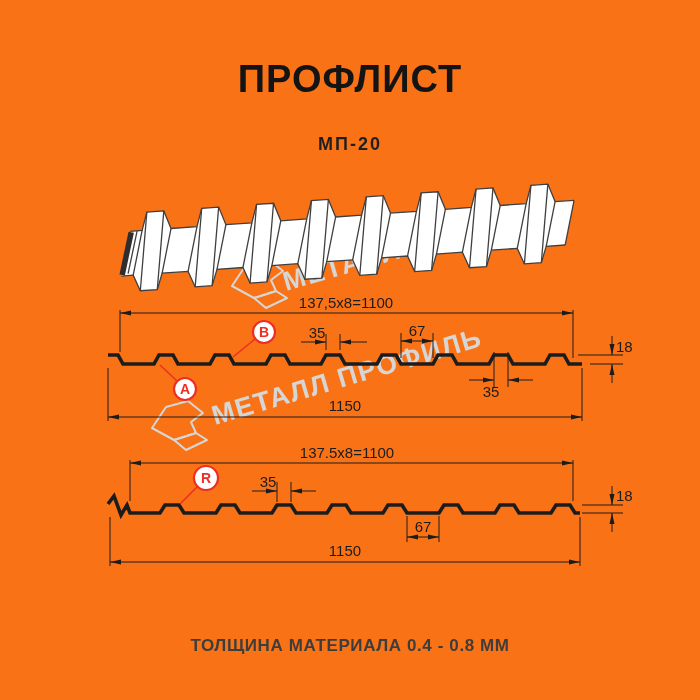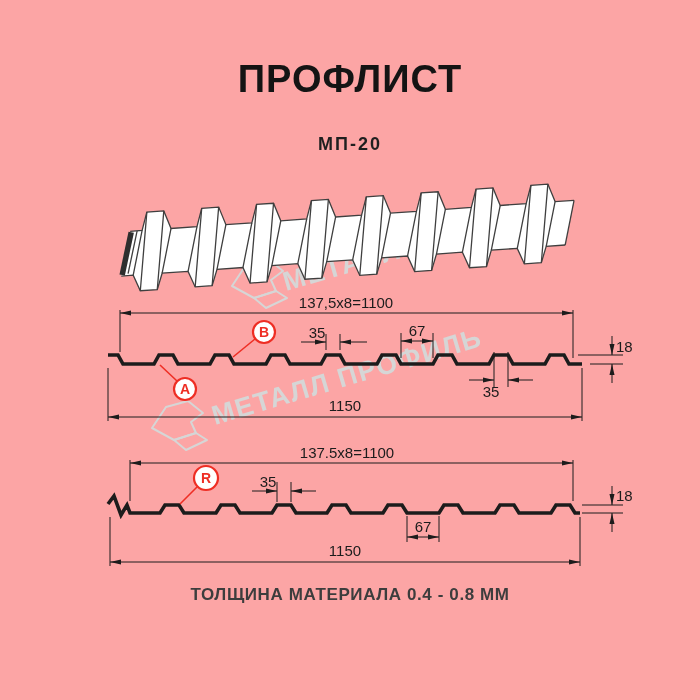--- a/index.html
+++ b/index.html
@@ -1,21 +1,21 @@
 <!DOCTYPE html>
 <html style="--accent: #ee2e24; --line: #1c1c1c; --wm: #d6d6d6;"><head>
 <meta charset="utf-8">
 <style>
   html,body{margin:0;padding:0;background:#fff;}
-  .page{position:relative;width:700px;height:700px;background:#fca5a5;overflow:hidden;
+  .page{position:relative;width:700px;height:700px;background:#f97316;overflow:hidden;
         font-family:"Liberation Sans",sans-serif;}
   .txt{position:absolute;left:0;width:100%;text-align:center;line-height:1;}
   .title{top:60px;font-size:38px;font-weight:bold;letter-spacing:1px;color:#141414;}
   .subtitle{top:103px;font-size:18px;font-weight:bold;letter-spacing:2px;color:#1f1f1f;margin-top:32px;}
-  .caption{top:586px;font-size:17px;font-weight:bold;letter-spacing:.6px;color:#3d3d3d;}
+  .caption{top:637px;font-size:17px;font-weight:bold;letter-spacing:.6px;color:#3d3d3d;}
   svg{position:absolute;left:0;top:0;}
   .thin{stroke:var(--line);stroke-width:1;fill:none;}
   .thick{stroke:var(--line);stroke-width:3.6;fill:none;stroke-linejoin:miter;}
   .dimtext{font-size:15px;fill:var(--line);}
   .redline{stroke:var(--accent);stroke-width:1.6;fill:none;}
   .redcirc{stroke:var(--accent);stroke-width:2.2;fill:#ffffff;}
   .redtext{fill:var(--accent);font-weight:bold;font-size:14px;text-anchor:middle;}
   .wmtext{fill:var(--wm);font-size:27px;font-weight:bold;letter-spacing:1.5px;}
   .wmshape{stroke:var(--wm);stroke-width:2;fill:none;stroke-linejoin:round;}
   .sketch{stroke:#3f3f3f;stroke-width:1.3;fill:none;stroke-linejoin:miter;}

